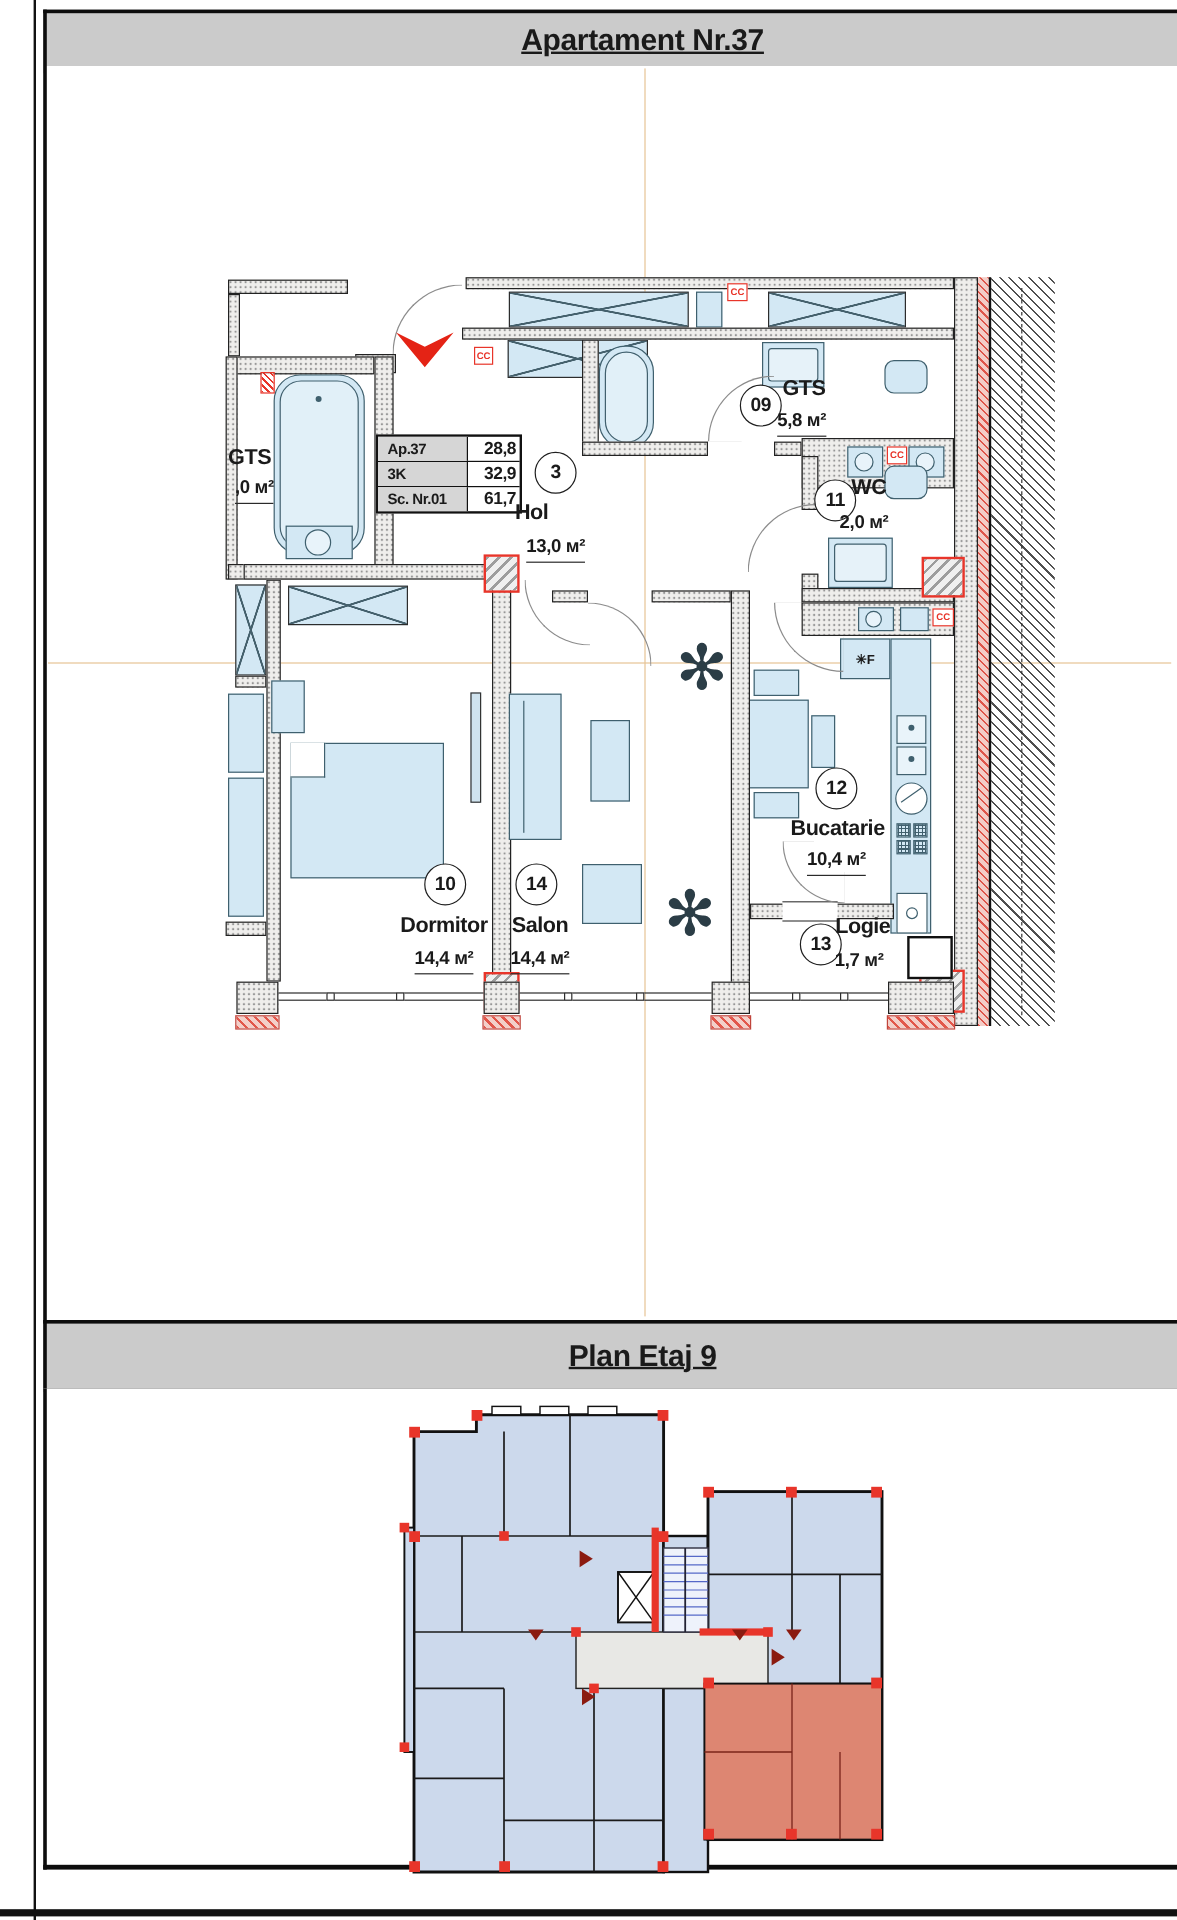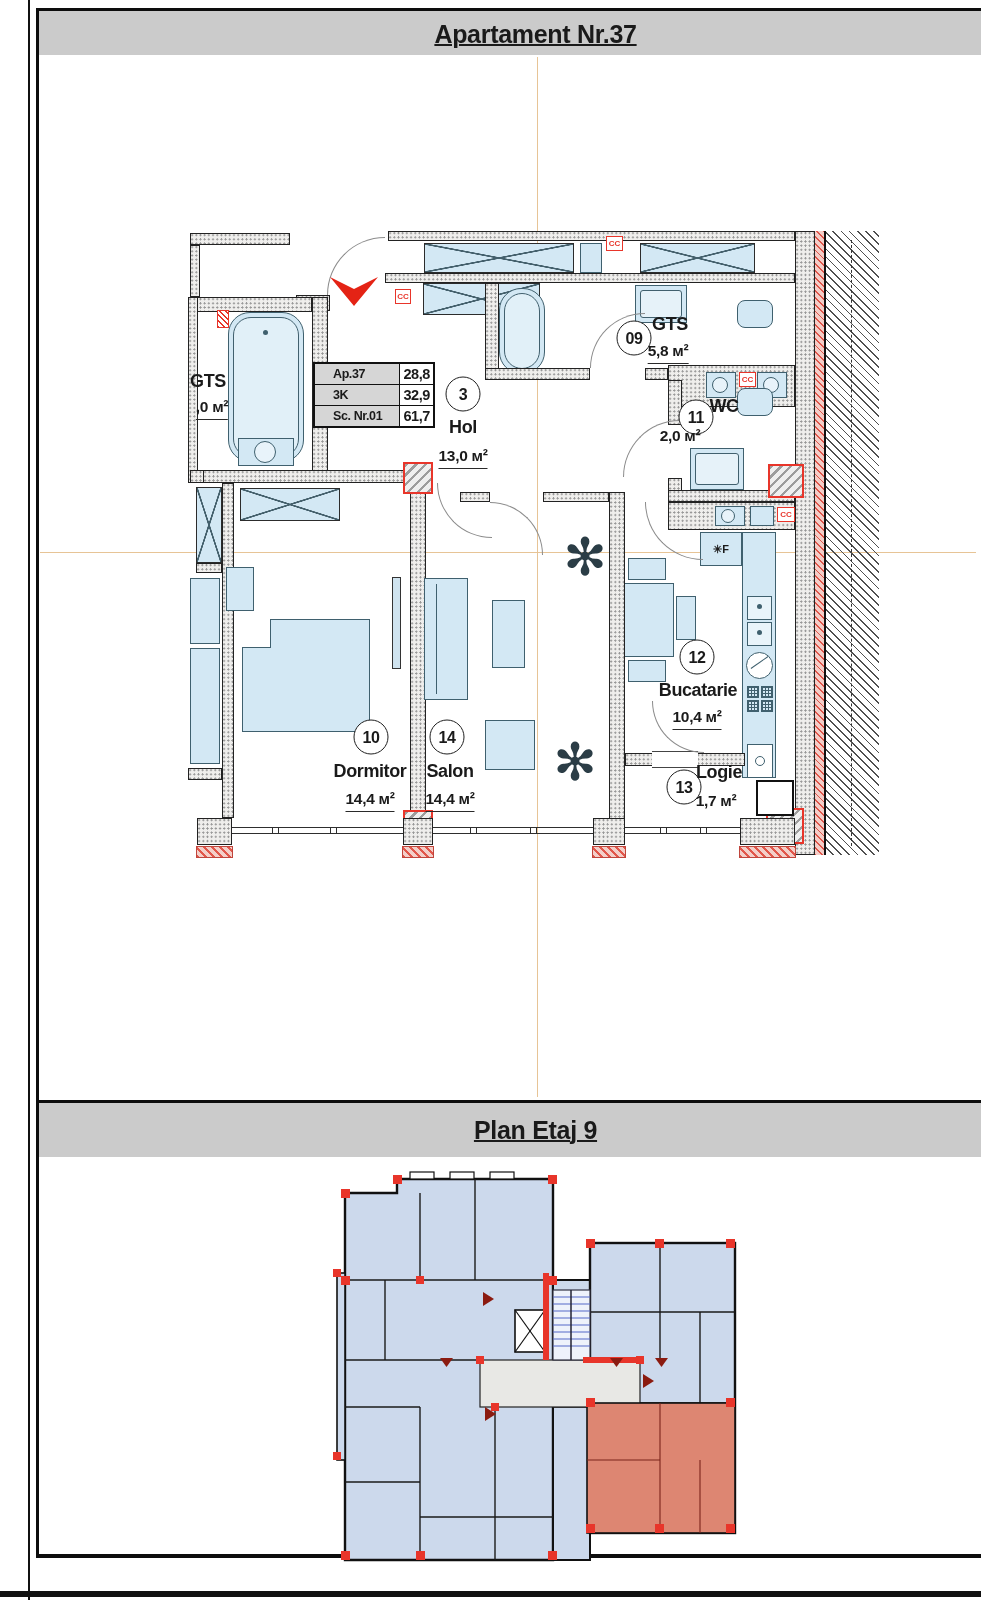--- a/index.html
+++ b/index.html
@@ -51,21 +51,21 @@
   .rnum{position:absolute;width:33px;height:33px;border:1.6px solid #1f1f1f;border-radius:50%;background:#fff;
         display:flex;align-items:center;justify-content:center;font-size:16px;font-weight:700;transform:translate(-50%,-50%);letter-spacing:-.3px;}
   .rname{position:absolute;font-size:18px;font-weight:700;transform:translate(-50%,-50%);letter-spacing:-.4px;white-space:nowrap;}
   .rarea{position:absolute;font-size:15.5px;font-weight:700;transform:translate(-50%,-50%);letter-spacing:-.3px;white-space:nowrap;}
   .ul{border-bottom:1.6px solid #2a2a2a;padding-bottom:3px;}
   
   .itable{position:absolute;left:313px;top:362px;width:118px;border:2px solid #111;background:#fff;}
   .itable .row{display:flex;height:20px;border-bottom:1.4px solid #111;}
   .itable .row:last-child{border-bottom:none;}
   .itable .lab{width:66px;background:#d6d6d6;border-right:1.4px solid #111;font-size:12.5px;font-weight:700;
-               display:flex;align-items:center;padding-left:18px;letter-spacing:-.4px;}
+               display:flex;align-items:center;padding-left:8px;letter-spacing:-.4px;}
   .itable .val{flex:1;display:flex;align-items:center;justify-content:flex-end;padding-right:3px;
                font-size:14.5px;font-weight:700;letter-spacing:-.4px;}
   .plant{position:absolute;font-size:52px;color:#2b3d46;transform:translate(-50%,-50%);line-height:1;}
   .tvbar{position:absolute;background:#cfe3ef;border:1.2px solid #333;box-sizing:border-box;}
   .burn{background-image:repeating-linear-gradient(0deg,#41606e 0 1px,transparent 1px 3px),repeating-linear-gradient(90deg,#41606e 0 1px,transparent 1px 3px);}
 </style>
 </head>
 <body>
 
 <div class="page">
@@ -236,26 +236,26 @@
       <div class="lab">Sc. Nr.01</div>
       <div class="val">61,7</div>
     </div>
   </div>
 
   <div class="rnum" style="left:634px;top:338px;">09</div>
   <div class="rname" style="left:670px;top:324px;">GTS</div>
   <div class="rarea ul" style="left:668px;top:353px;">5,8 м²</div>
 
   <div class="rnum" style="left:463px;top:394px;">3</div>
-  <div class="rname" style="left:463px;top:427px;">Hol</div>
+  <div class="rname" style="left:443px;top:427px;">Hol</div>
   <div class="rarea ul" style="left:463px;top:458px;">13,0 м²</div>
 
   <div class="rnum" style="left:696px;top:417px;">11</div>
   <div class="rname" style="left:724px;top:406px;">WC</div>
-  <div class="rarea" style="left:680px;top:436px;">2,0 м²</div>
+  <div class="rarea" style="left:720px;top:436px;">2,0 м²</div>
 
   <div class="rnum" style="left:697px;top:657px;">12</div>
   <div class="rname" style="left:698px;top:690px;">Bucatarie</div>
   <div class="rarea ul" style="left:697px;top:719px;">10,4 м²</div>
 
   <div class="rnum" style="left:684px;top:787px;">13</div>
   <div class="rname" style="left:719px;top:772px;">Logie</div>
   <div class="rarea" style="left:716px;top:801px;">1,7 м²</div>
 
   <div class="rnum" style="left:447px;top:737px;">14</div>

